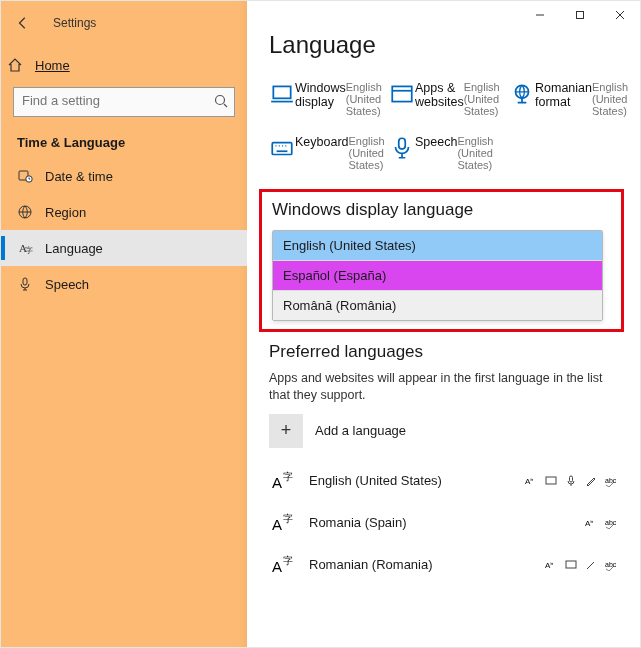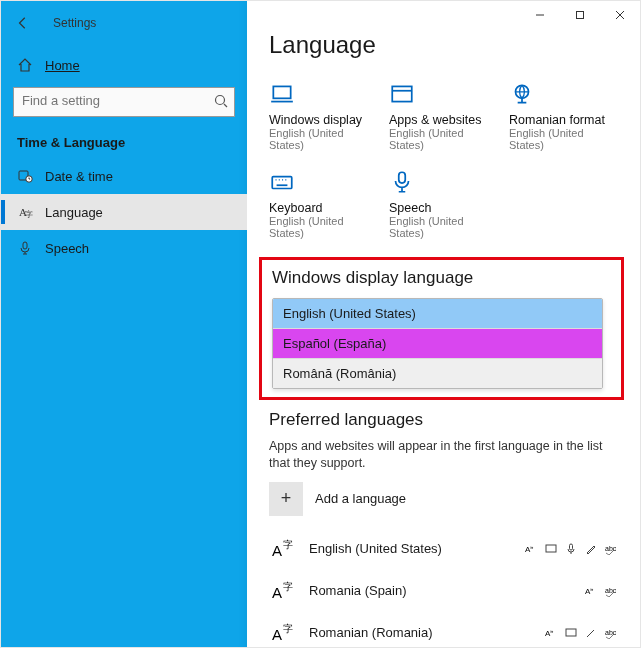--- a/index.html
+++ b/index.html
@@ -37,21 +37,21 @@
     justify-content: center;
     font-size: 11px;
     color: #333;
   }
   .win-btn svg { width: 10px; height: 10px; }
 
   
   .sidebar {
     width: 246px;
     box-sizing: border-box;
-    background: #0ea5e9;
+    background: #fdba74;
     border-right: none;
     height: 100%;
     position: relative;
     box-shadow: inset -8px 0 10px -8px rgba(0,0,0,.08);
   }
   .sidebar-top {
     display: flex;
     align-items: center;
     padding: 8px 8px 0 8px;
     height: 28px;
@@ -62,21 +62,21 @@
     display:flex;align-items:center;justify-content:center;
   }
   .settings-label {
     font-size: 12px;
     margin-left: 16px;
     color: #333;
   }
   .home-row {
     display: flex;
     align-items: center;
-    padding: 10px 16px;
+    padding: 10px 6px;
     margin-top: 10px;
     font-size: 13px;
     text-decoration: underline;
   }
   .home-row .icon, .nav-item .icon {
     width: 16px; height: 16px; margin-right: 12px;
     display:flex;align-items:center;justify-content:center;
     color:#333;
   }
   .search-wrap {
@@ -134,21 +134,21 @@
     margin: 0 0 22px 0;
   }
   .tiles {
     display: grid;
     grid-template-columns: repeat(3, 110px);
     gap: 18px 10px;
     margin-bottom: 18px;
   }
   .tile {
     display:flex;
-    flex-direction:column;
+    flex-direction:row;
   }
   .tile .icon {
     width: 26px;height:26px;color:#0067c0;margin-bottom:6px;
   }
   .tile .tlabel {
     font-size: 12.5px;
     color:#111;
   }
   .tile .tsub {
     font-size: 11px;
@@ -282,20 +282,29 @@
 
     <div class="nav-item">
       <span class="icon">
         <svg width="16" height="16" viewBox="0 0 16 16">
             <rect x="2" y="3" width="9" height="9" rx="1" fill="none" stroke="#333"></rect>
             <circle cx="12" cy="11" r="3.2" fill="#fdfdfd" stroke="#333"></circle>
             <path d="M12 9.5 V11 H13.2" stroke="#333" fill="none"></path>
           </svg>
       </span>
       <span>Date &amp; time</span>
+    </div>
+    <div class="nav-item">
+      <span class="icon">
+        <svg width="16" height="16" viewBox="0 0 16 16">
+            <circle cx="8" cy="8" r="6" fill="none" stroke="#333"></circle>
+            <path d="M2 8 H14 M8 2 C5 5 5 11 8 14 M8 2 C11 5 11 11 8 14" fill="none" stroke="#333"></path>
+          </svg>
+      </span>
+      <span>Region</span>
     </div>
     <div class="nav-item active">
       <span class="icon">
         <svg width="16" height="16" viewBox="0 0 16 16">
             <text x="2" y="12" font-size="11" font-family="Segoe UI" fill="#333">A</text>
             <text x="8" y="13" font-size="8" font-family="Segoe UI" fill="#333">字</text>
           </svg>
       </span>
       <span>Language</span>
     </div>

